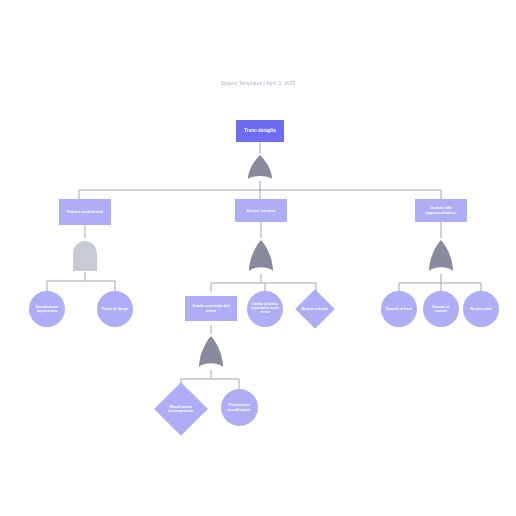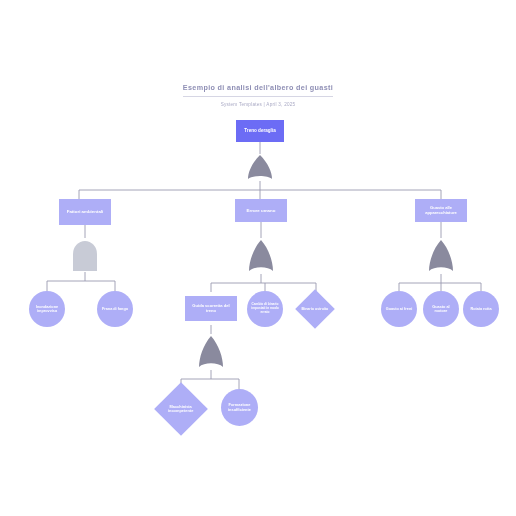--- a/index.html
+++ b/index.html
@@ -78,21 +78,20 @@
   }
 
   .gate {
     position: absolute;
   }
 </style>
 </head>
 <body>
 
 <div id="header">
-  <div id="doc-title">Esempio di analisi dell'albero dei guasti</div>
   <div id="doc-subtitle">System Templates  |  April 3, 2025</div>
 </div>
 
 <div id="canvas">
 
   <svg id="edges" viewBox="0 0 516 516">
     <g fill="none" stroke="#9a9ab0" stroke-width="0.9">
 
       <path d="M260,142 L260,154"></path>
 

